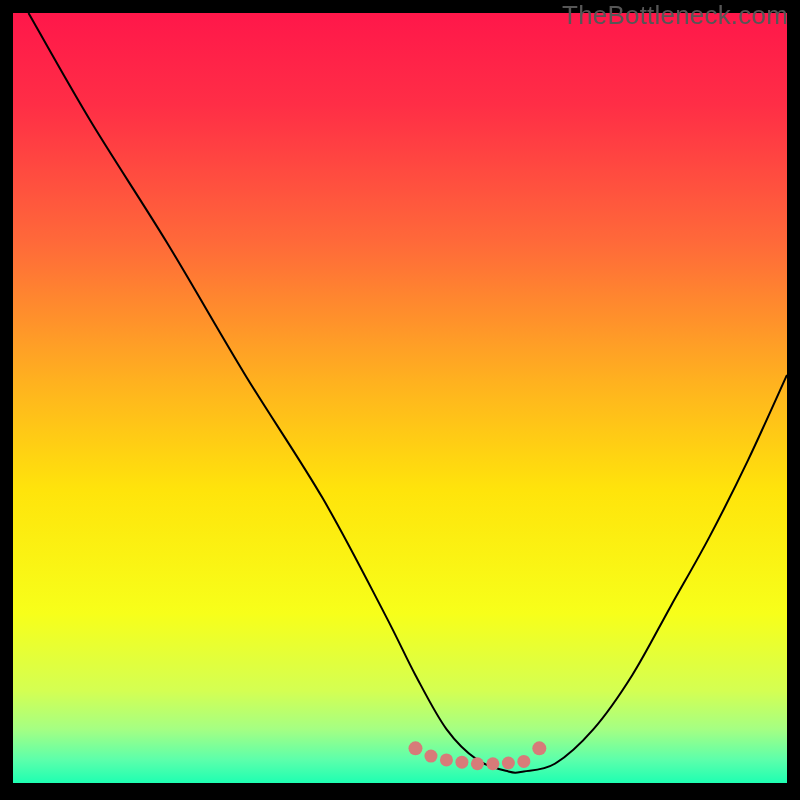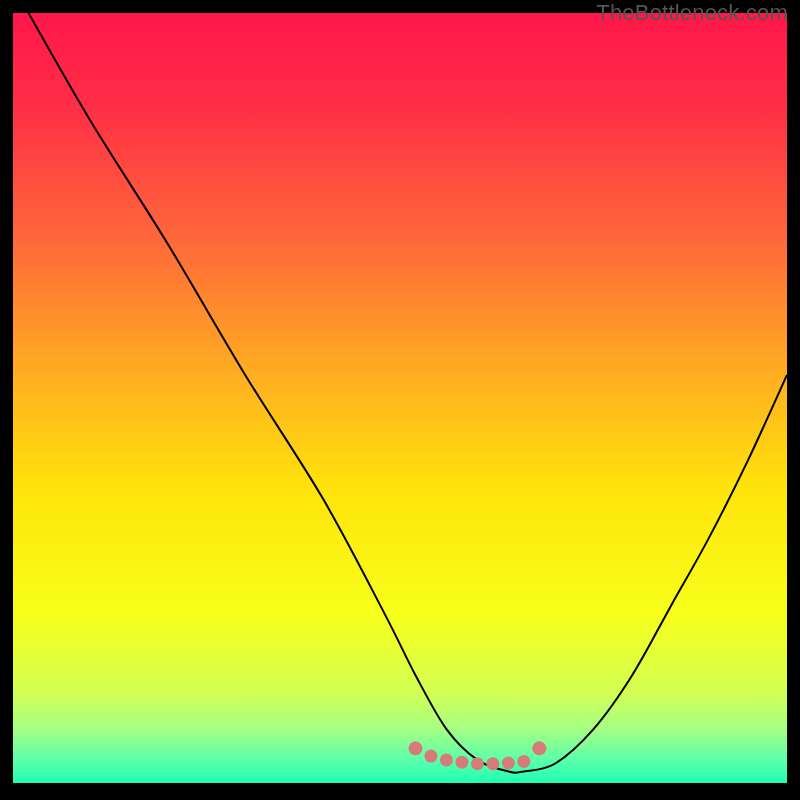--- a/index.html
+++ b/index.html
@@ -24,21 +24,21 @@
     top: 13px;
     left: 13px;
     width: 774px;
     height: 770px;
     
   }
   .watermark {
     position: absolute;
     top: 0;
     right: 12px;
-    font-size: 22px;
+    font-size: 26px;
     font-weight: 500;
     color: #565656;
     line-height: 1;
     padding-top: 2px;
     letter-spacing: 0.2px;
   }
   svg { display: block; }
 </style>
 </head>
 <body>

